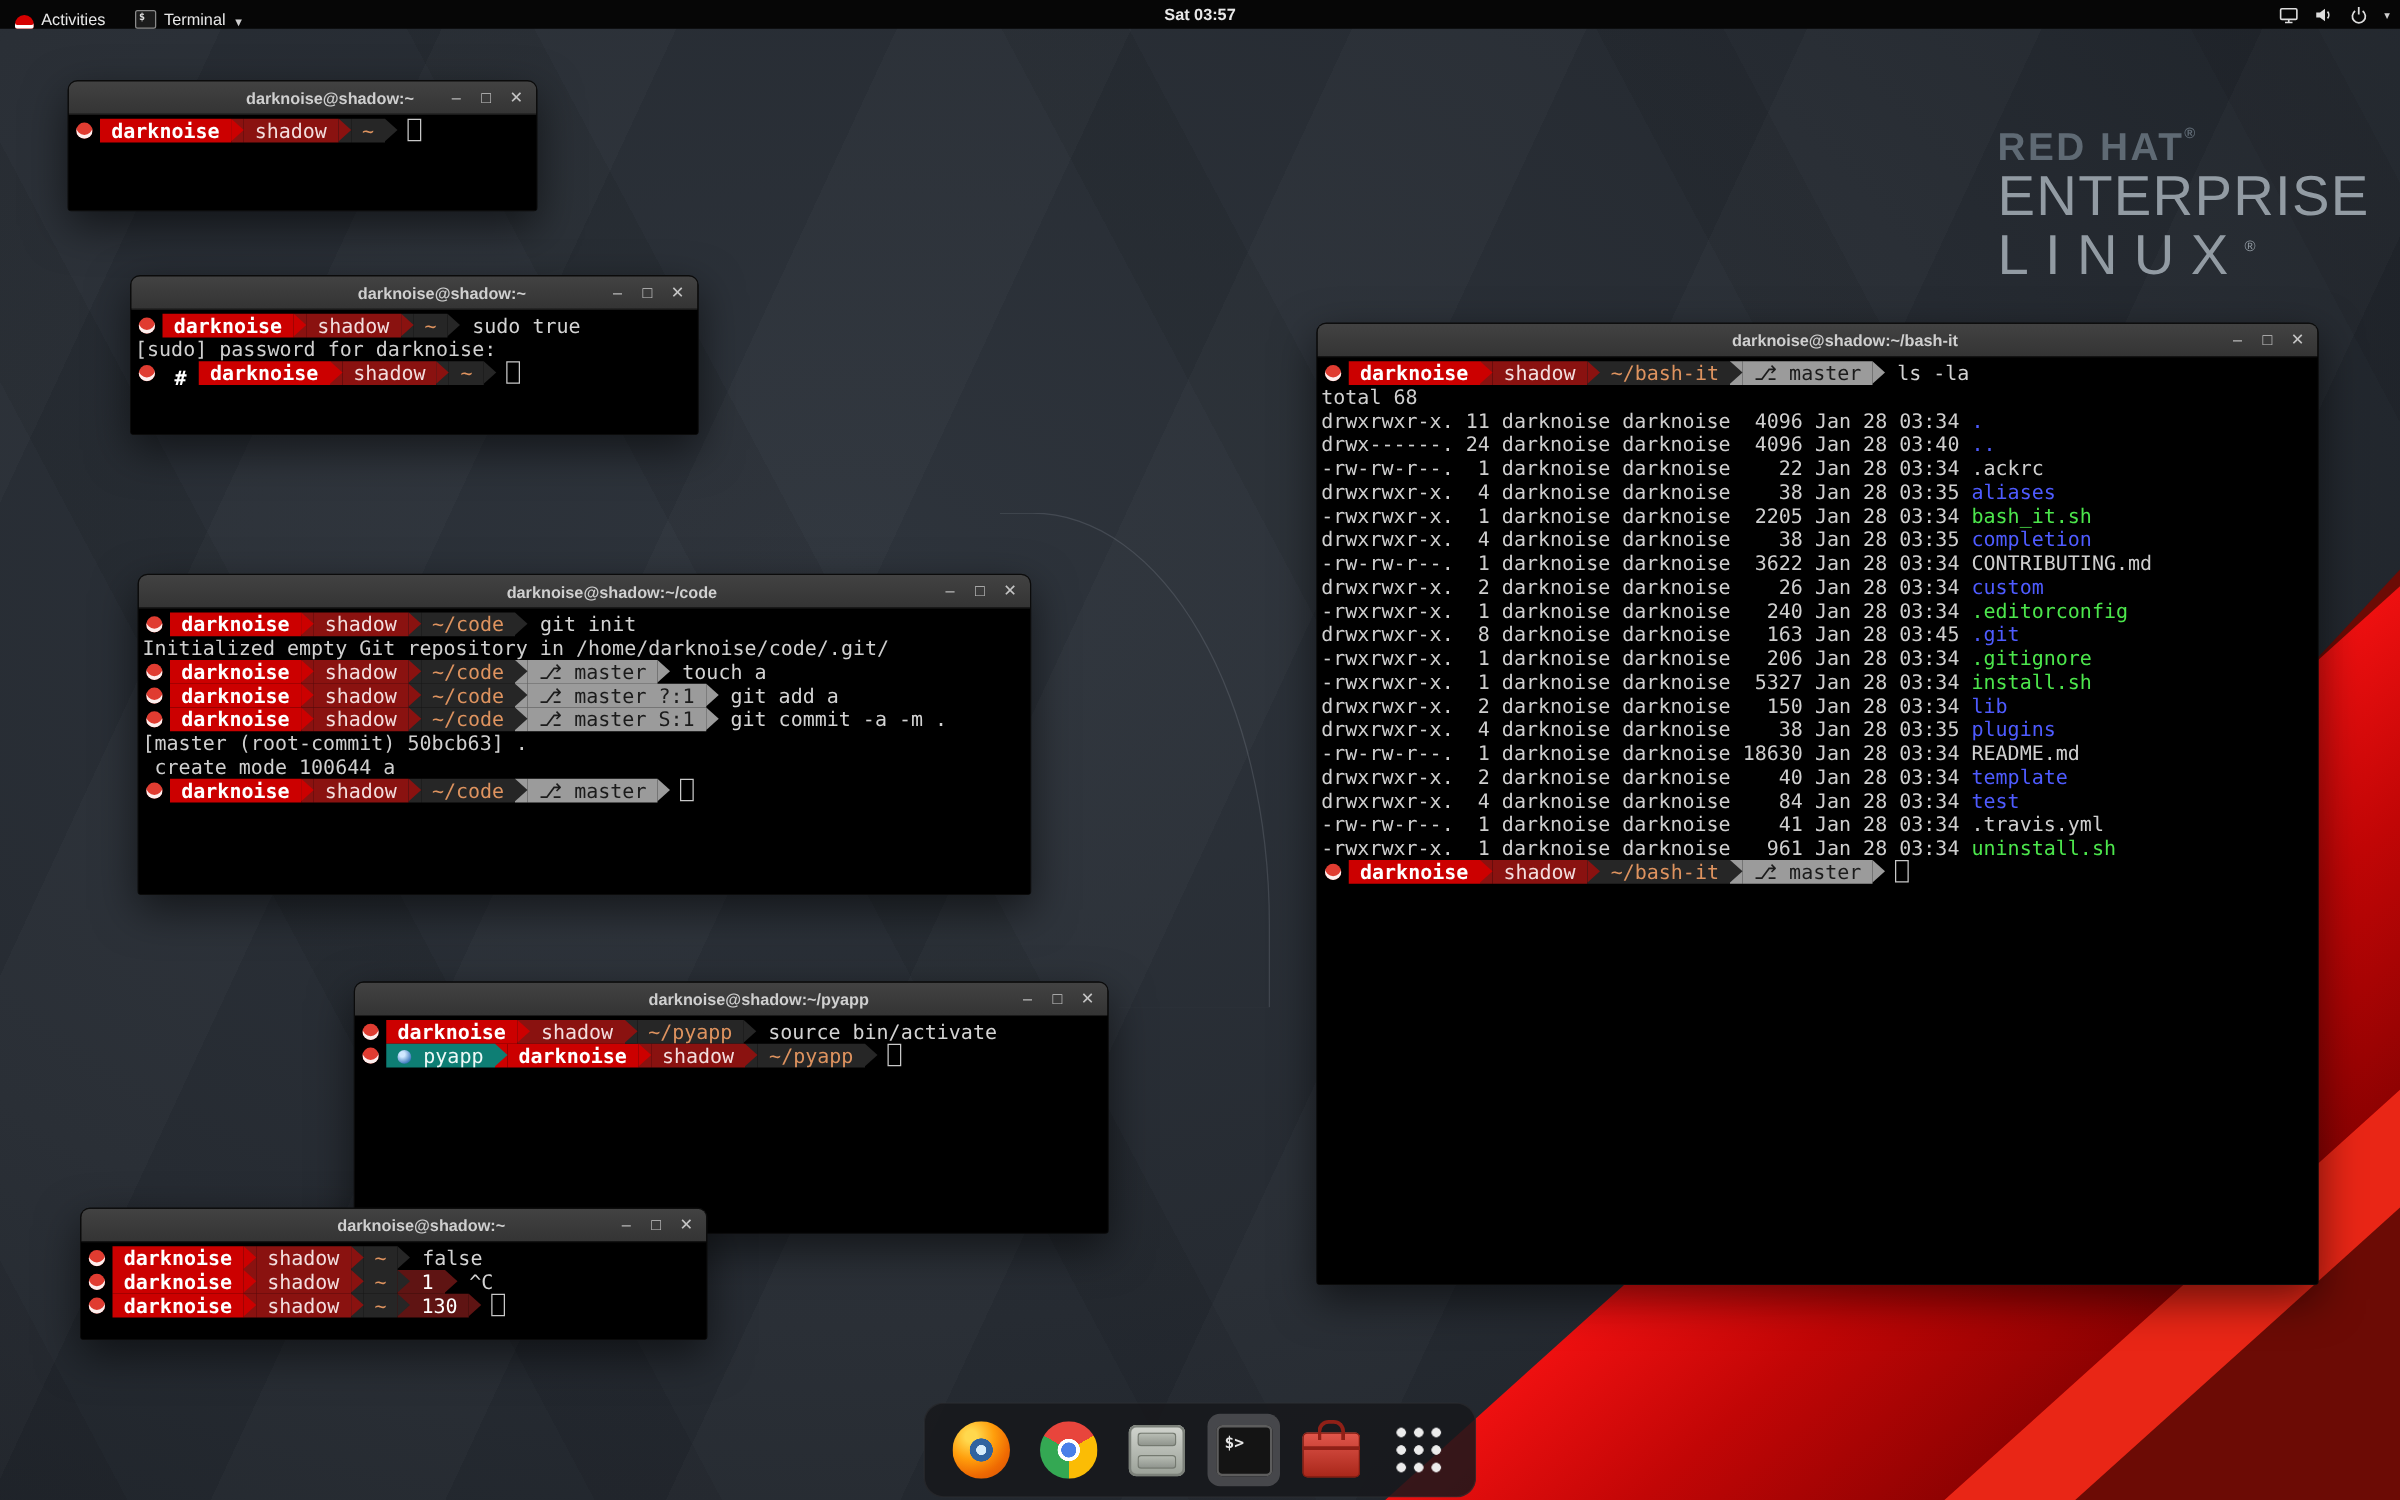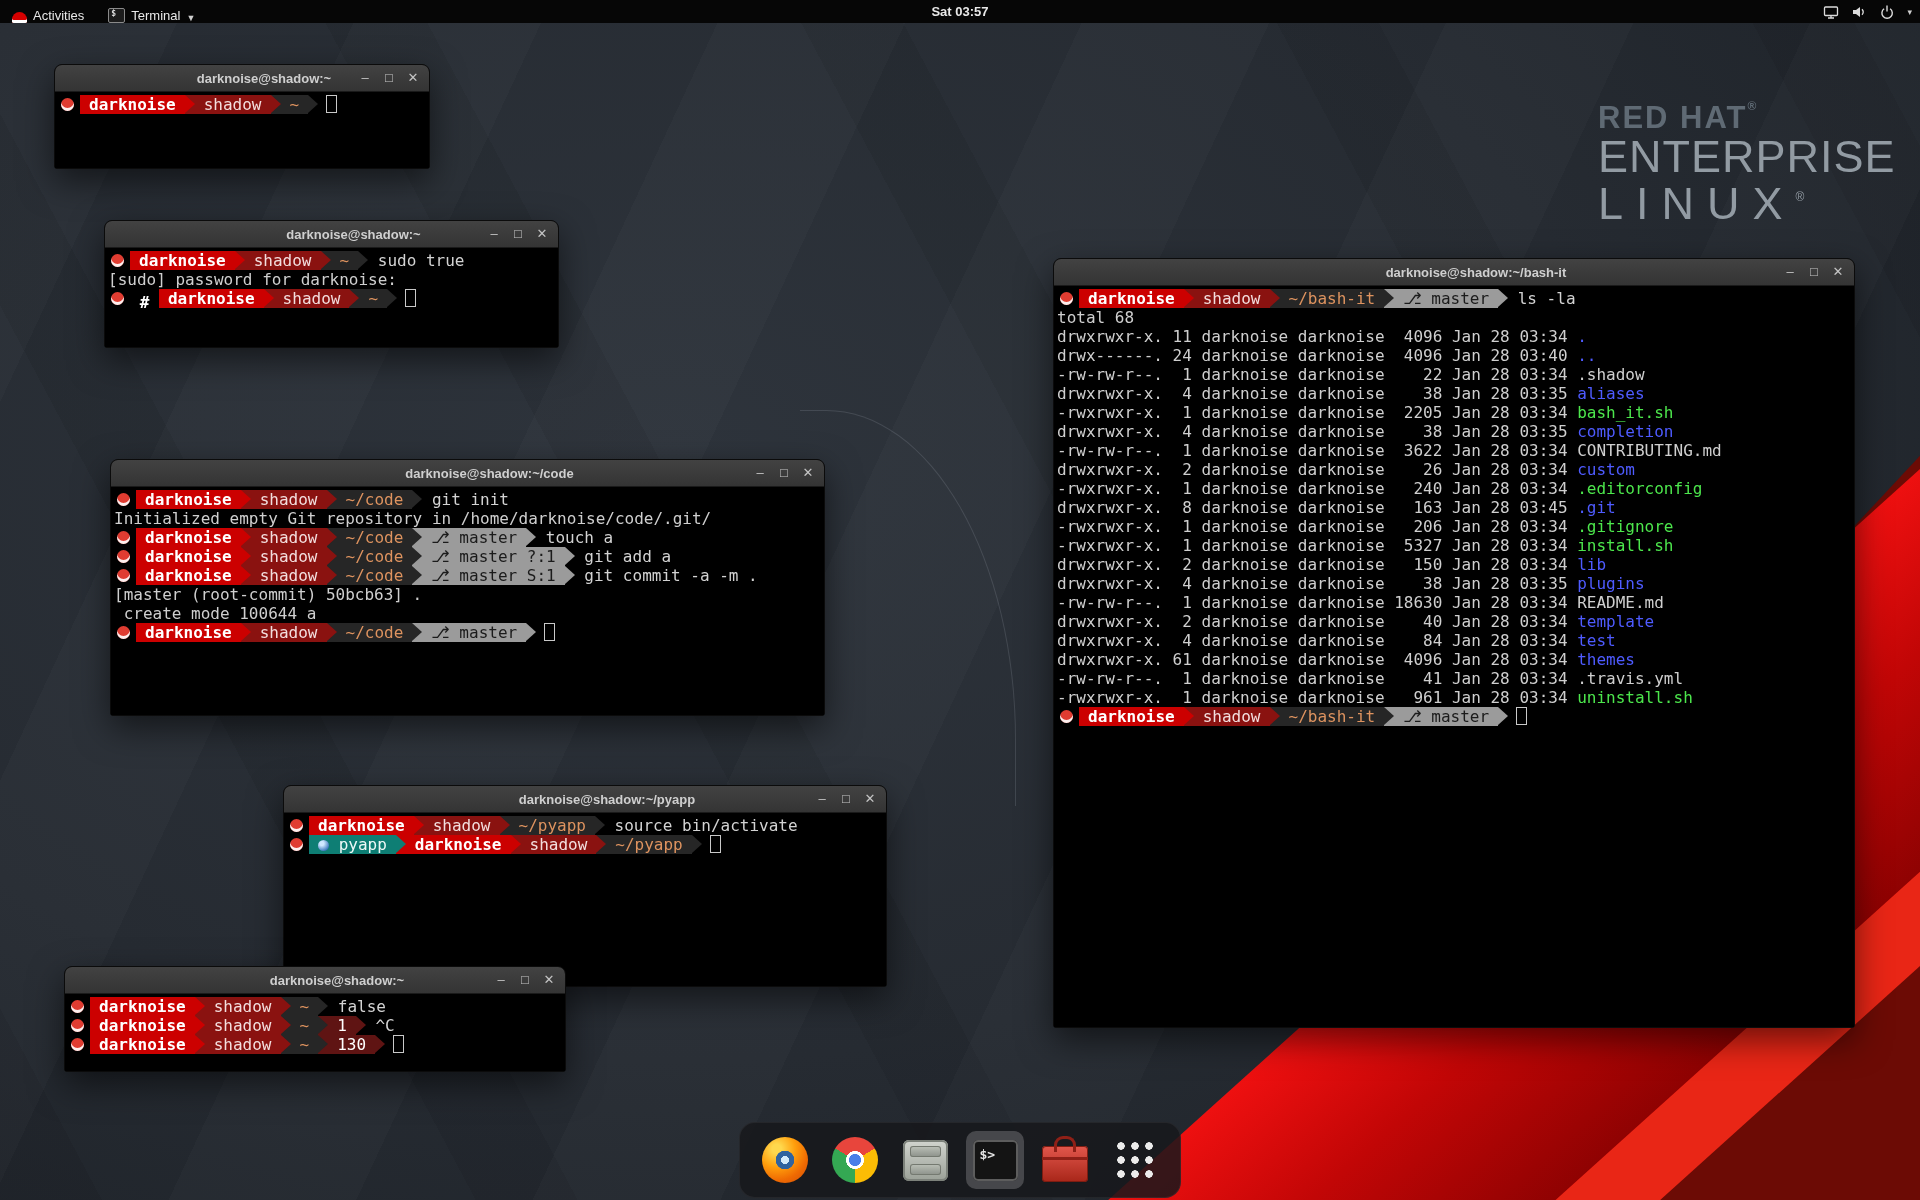--- a/index.html
+++ b/index.html
@@ -231,36 +231,35 @@
           <span class="wbtn">–</span>
           <span class="wbtn">□</span>
           <span class="wbtn">✕</span>
         </div>
       </div>
       <div class="tbody">
         <div class="tline"><span class="plogo"></span><span class="seg" style="background: rgb(204, 0, 0); color: rgb(255, 255, 255); font-weight: bold;">darknoise</span><span class="parrow" style="background: rgb(138, 18, 16);"><i style="border-left-color: rgb(204, 0, 0);"></i></span><span class="seg" style="background: rgb(138, 18, 16); color: rgb(243, 222, 222); font-weight: normal;">shadow</span><span class="parrow" style="background: rgb(38, 38, 38);"><i style="border-left-color: rgb(138, 18, 16);"></i></span><span class="seg" style="background: rgb(38, 38, 38); color: rgb(222, 147, 95); font-weight: normal;">~/bash-it</span><span class="parrow" style="background: rgb(155, 155, 155);"><i style="border-left-color: rgb(38, 38, 38);"></i></span><span class="seg" style="background: rgb(155, 155, 155); color: rgb(27, 27, 27); font-weight: normal;">⎇ master</span><span class="parrow" style="background: transparent;"><i style="border-left-color: rgb(155, 155, 155);"></i></span><span class="cmd"> ls -la</span></div>
         <div class="tline"><span>total 68</span></div>
         <div class="tline"><span>drwxrwxr-x. 11 darknoise darknoise  4096 Jan 28 03:34 </span><span style="color: rgb(78, 91, 255);">.</span></div>
         <div class="tline"><span>drwx------. 24 darknoise darknoise  4096 Jan 28 03:40 </span><span style="color: rgb(78, 91, 255);">..</span></div>
-        <div class="tline"><span>-rw-rw-r--.  1 darknoise darknoise    22 Jan 28 03:34 </span><span style="color: rgb(207, 207, 207);">.shadow</span></div>
+        <div class="tline"><span>-rw-rw-r--.  1 darknoise darknoise    22 Jan 28 03:34 </span><span style="color: rgb(207, 207, 207);">.ackrc</span></div>
         <div class="tline"><span>drwxrwxr-x.  4 darknoise darknoise    38 Jan 28 03:35 </span><span style="color: rgb(78, 91, 255);">aliases</span></div>
         <div class="tline"><span>-rwxrwxr-x.  1 darknoise darknoise  2205 Jan 28 03:34 </span><span style="color: rgb(76, 230, 76);">bash_it.sh</span></div>
         <div class="tline"><span>drwxrwxr-x.  4 darknoise darknoise    38 Jan 28 03:35 </span><span style="color: rgb(78, 91, 255);">completion</span></div>
         <div class="tline"><span>-rw-rw-r--.  1 darknoise darknoise  3622 Jan 28 03:34 </span><span style="color: rgb(207, 207, 207);">CONTRIBUTING.md</span></div>
         <div class="tline"><span>drwxrwxr-x.  2 darknoise darknoise    26 Jan 28 03:34 </span><span style="color: rgb(78, 91, 255);">custom</span></div>
         <div class="tline"><span>-rwxrwxr-x.  1 darknoise darknoise   240 Jan 28 03:34 </span><span style="color: rgb(76, 230, 76);">.editorconfig</span></div>
         <div class="tline"><span>drwxrwxr-x.  8 darknoise darknoise   163 Jan 28 03:45 </span><span style="color: rgb(78, 91, 255);">.git</span></div>
         <div class="tline"><span>-rwxrwxr-x.  1 darknoise darknoise   206 Jan 28 03:34 </span><span style="color: rgb(76, 230, 76);">.gitignore</span></div>
         <div class="tline"><span>-rwxrwxr-x.  1 darknoise darknoise  5327 Jan 28 03:34 </span><span style="color: rgb(76, 230, 76);">install.sh</span></div>
         <div class="tline"><span>drwxrwxr-x.  2 darknoise darknoise   150 Jan 28 03:34 </span><span style="color: rgb(78, 91, 255);">lib</span></div>
         <div class="tline"><span>drwxrwxr-x.  4 darknoise darknoise    38 Jan 28 03:35 </span><span style="color: rgb(78, 91, 255); text-align: center;">plugins</span></div>
         <div class="tline"><span>-rw-rw-r--.  1 darknoise darknoise 18630 Jan 28 03:34 </span><span style="color: rgb(207, 207, 207);">README.md</span></div>
         <div class="tline"><span>drwxrwxr-x.  2 darknoise darknoise    40 Jan 28 03:34 </span><span style="color: rgb(78, 91, 255);">template</span></div>
         <div class="tline"><span>drwxrwxr-x.  4 darknoise darknoise    84 Jan 28 03:34 </span><span style="color: rgb(78, 91, 255);">test</span></div>
-        <div class="tline"><span>drwxrwxr-x. 61 darknoise darknoise  4096 Jan 28 03:34 </span><span style="color: rgb(78, 91, 255);">themes</span></div>
         <div class="tline"><span>-rw-rw-r--.  1 darknoise darknoise    41 Jan 28 03:34 </span><span style="color: rgb(207, 207, 207);">.travis.yml</span></div>
         <div class="tline"><span>-rwxrwxr-x.  1 darknoise darknoise   961 Jan 28 03:34 </span><span style="color: rgb(76, 230, 76);">uninstall.sh</span></div>
         <div class="tline"><span class="plogo"></span><span class="seg" style="background: rgb(204, 0, 0); color: rgb(255, 255, 255); font-weight: bold;">darknoise</span><span class="parrow" style="background: rgb(138, 18, 16);"><i style="border-left-color: rgb(204, 0, 0);"></i></span><span class="seg" style="background: rgb(138, 18, 16); color: rgb(243, 222, 222); font-weight: normal;">shadow</span><span class="parrow" style="background: rgb(38, 38, 38);"><i style="border-left-color: rgb(138, 18, 16);"></i></span><span class="seg" style="background: rgb(38, 38, 38); color: rgb(222, 147, 95); font-weight: normal;">~/bash-it</span><span class="parrow" style="background: rgb(155, 155, 155);"><i style="border-left-color: rgb(38, 38, 38);"></i></span><span class="seg" style="background: rgb(155, 155, 155); color: rgb(27, 27, 27); font-weight: normal;">⎇ master</span><span class="parrow" style="background: transparent;"><i style="border-left-color: rgb(155, 155, 155);"></i></span><span class="cursor"></span></div>
       </div>
     </div>
   </div>
 
 <div id="dock">
     <div class="dock-item">
       <div class="ic ic-firefox"></div>

